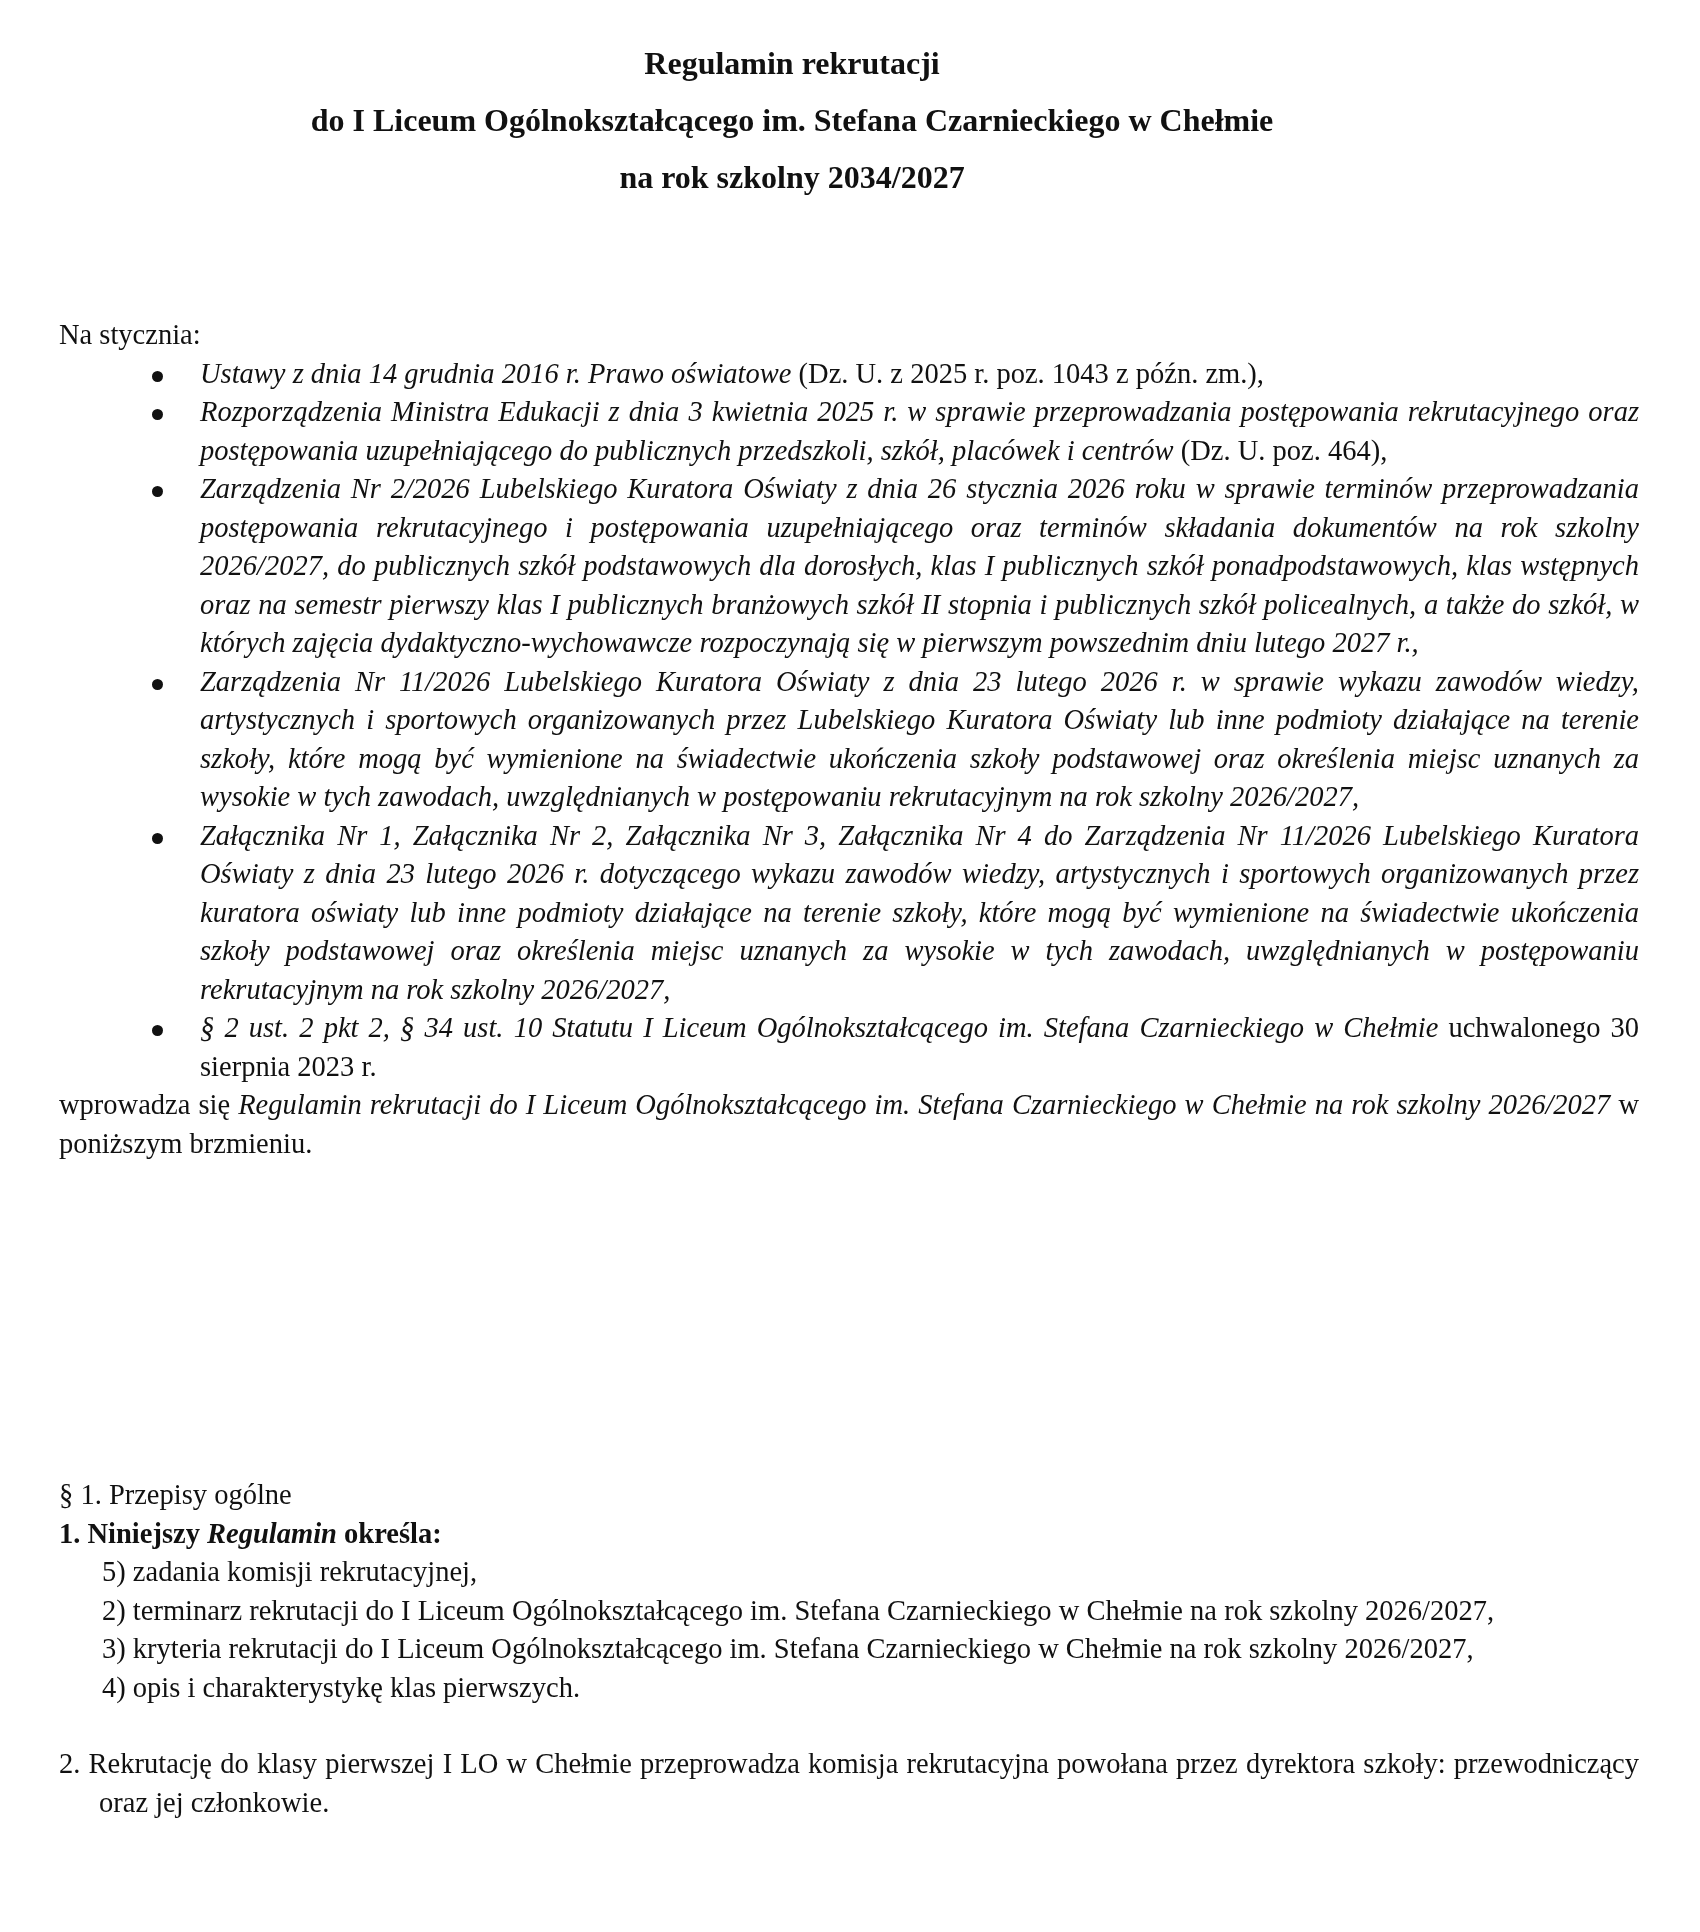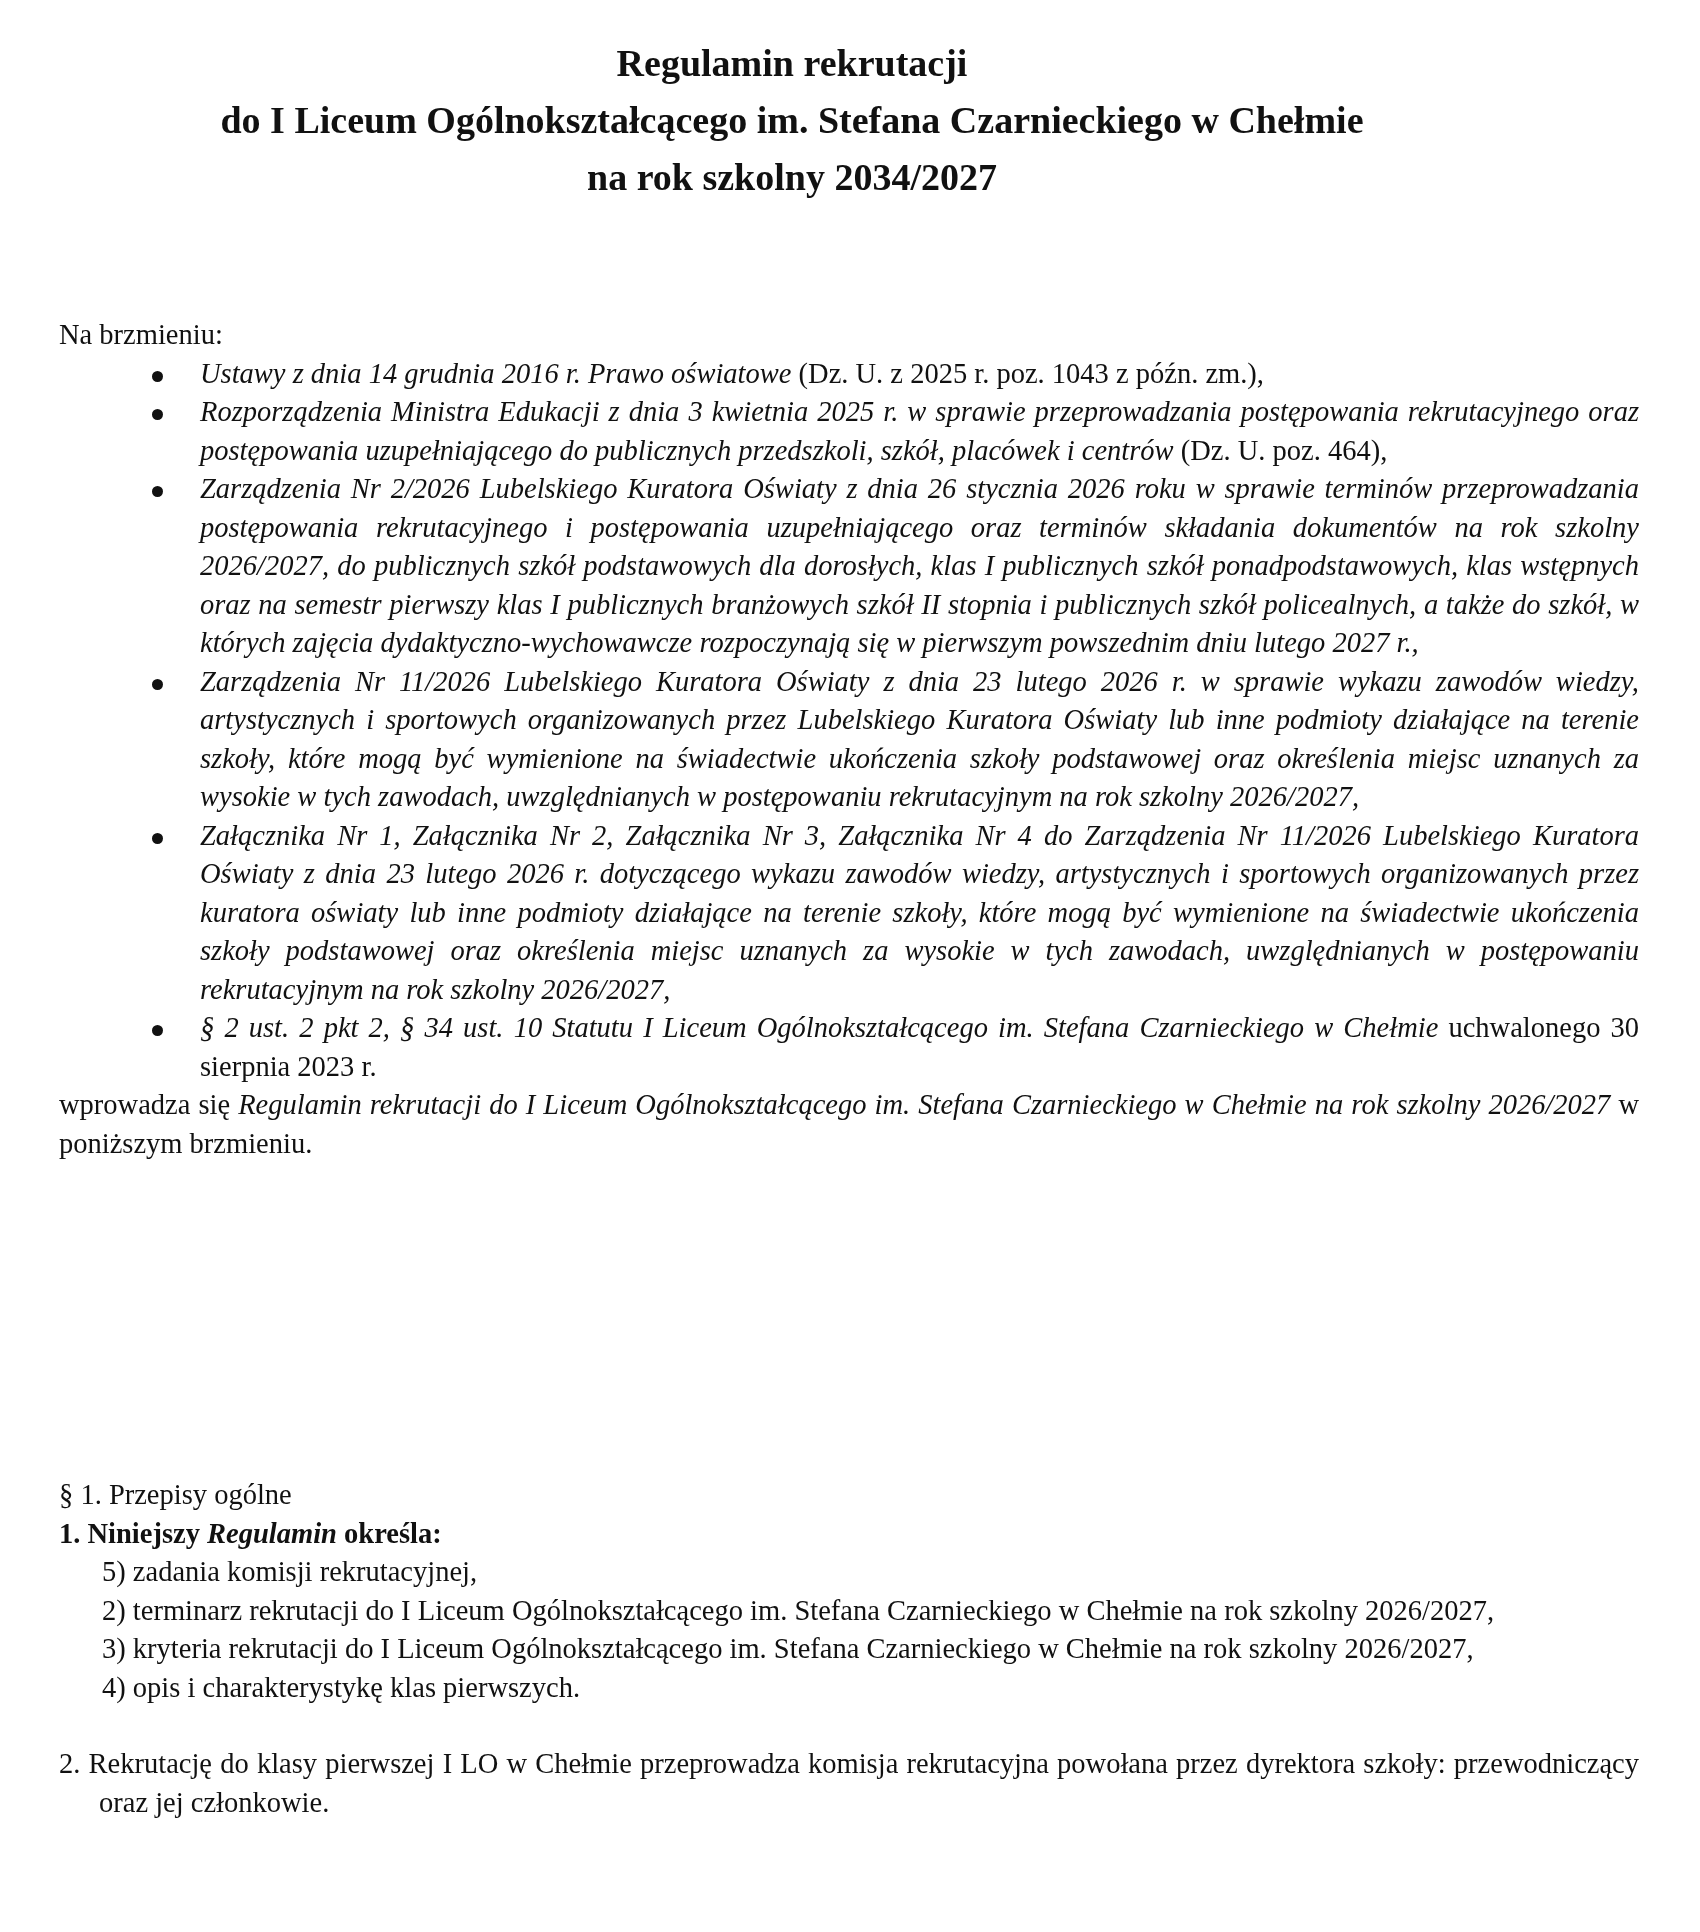--- a/index.html
+++ b/index.html
@@ -23,21 +23,21 @@
       top: 0;
       width: 1700px;
       height: 1932px;
     }
     .title-block {
       position: absolute;
       left: 0;
       width: 1584px;
       text-align: center;
       font-weight: bold;
-      font-size: 38px;
+      font-size: 32px;
     }
     .t1 { top: 44px; }
     .t2 { top: 101px; }
     .t3 { top: 158px; }
 
     .body-block {
       position: absolute;
       left: 59px;
       top: 316px;
       width: 1580px;
@@ -106,21 +106,21 @@
 </head>
 <body>
 
 <div class="page">
 
   <div class="title-block t1">Regulamin rekrutacji</div>
   <div class="title-block t2">do I Liceum Ogólnokształcącego im. Stefana Czarnieckiego w Chełmie</div>
   <div class="title-block t3">na rok szkolny 2034/2027</div>
 
   <div class="body-block">
-    <p class="intro">Na brzmieniu:</p>
+    <p class="intro">Na stycznia:</p>
     <ul class="bullets">
       <li>
         <span class="dot"></span><span class="it">Ustawy z dnia 14 grudnia 2016 r. Prawo oświatowe</span><span> (Dz. U. z 2025 r. poz. 1043 z późn. zm.),</span>
       </li>
       <li>
         <span class="dot"></span><span class="it">Rozporządzenia Ministra Edukacji z dnia 3 kwietnia 2025 r. w sprawie przeprowadzania postępowania rekrutacyjnego oraz postępowania uzupełniającego do publicznych przedszkoli, szkół, placówek i centrów</span><span> (Dz. U.  poz. 464),</span>
       </li>
       <li>
         <span class="dot"></span><span class="it">Zarządzenia Nr 2/2026 Lubelskiego Kuratora Oświaty z dnia 26 stycznia 2026 roku w sprawie terminów przeprowadzania postępowania rekrutacyjnego i postępowania uzupełniającego oraz terminów składania dokumentów na rok szkolny 2026/2027, do publicznych szkół podstawowych dla dorosłych, klas I publicznych szkół ponadpodstawowych, klas wstępnych oraz na semestr pierwszy klas I publicznych branżowych szkół II stopnia i publicznych szkół policealnych, a także do szkół, w których zajęcia dydaktyczno-wychowawcze rozpoczynają się w pierwszym powszednim dniu lutego 2027 r.,</span><span></span>
       </li>

